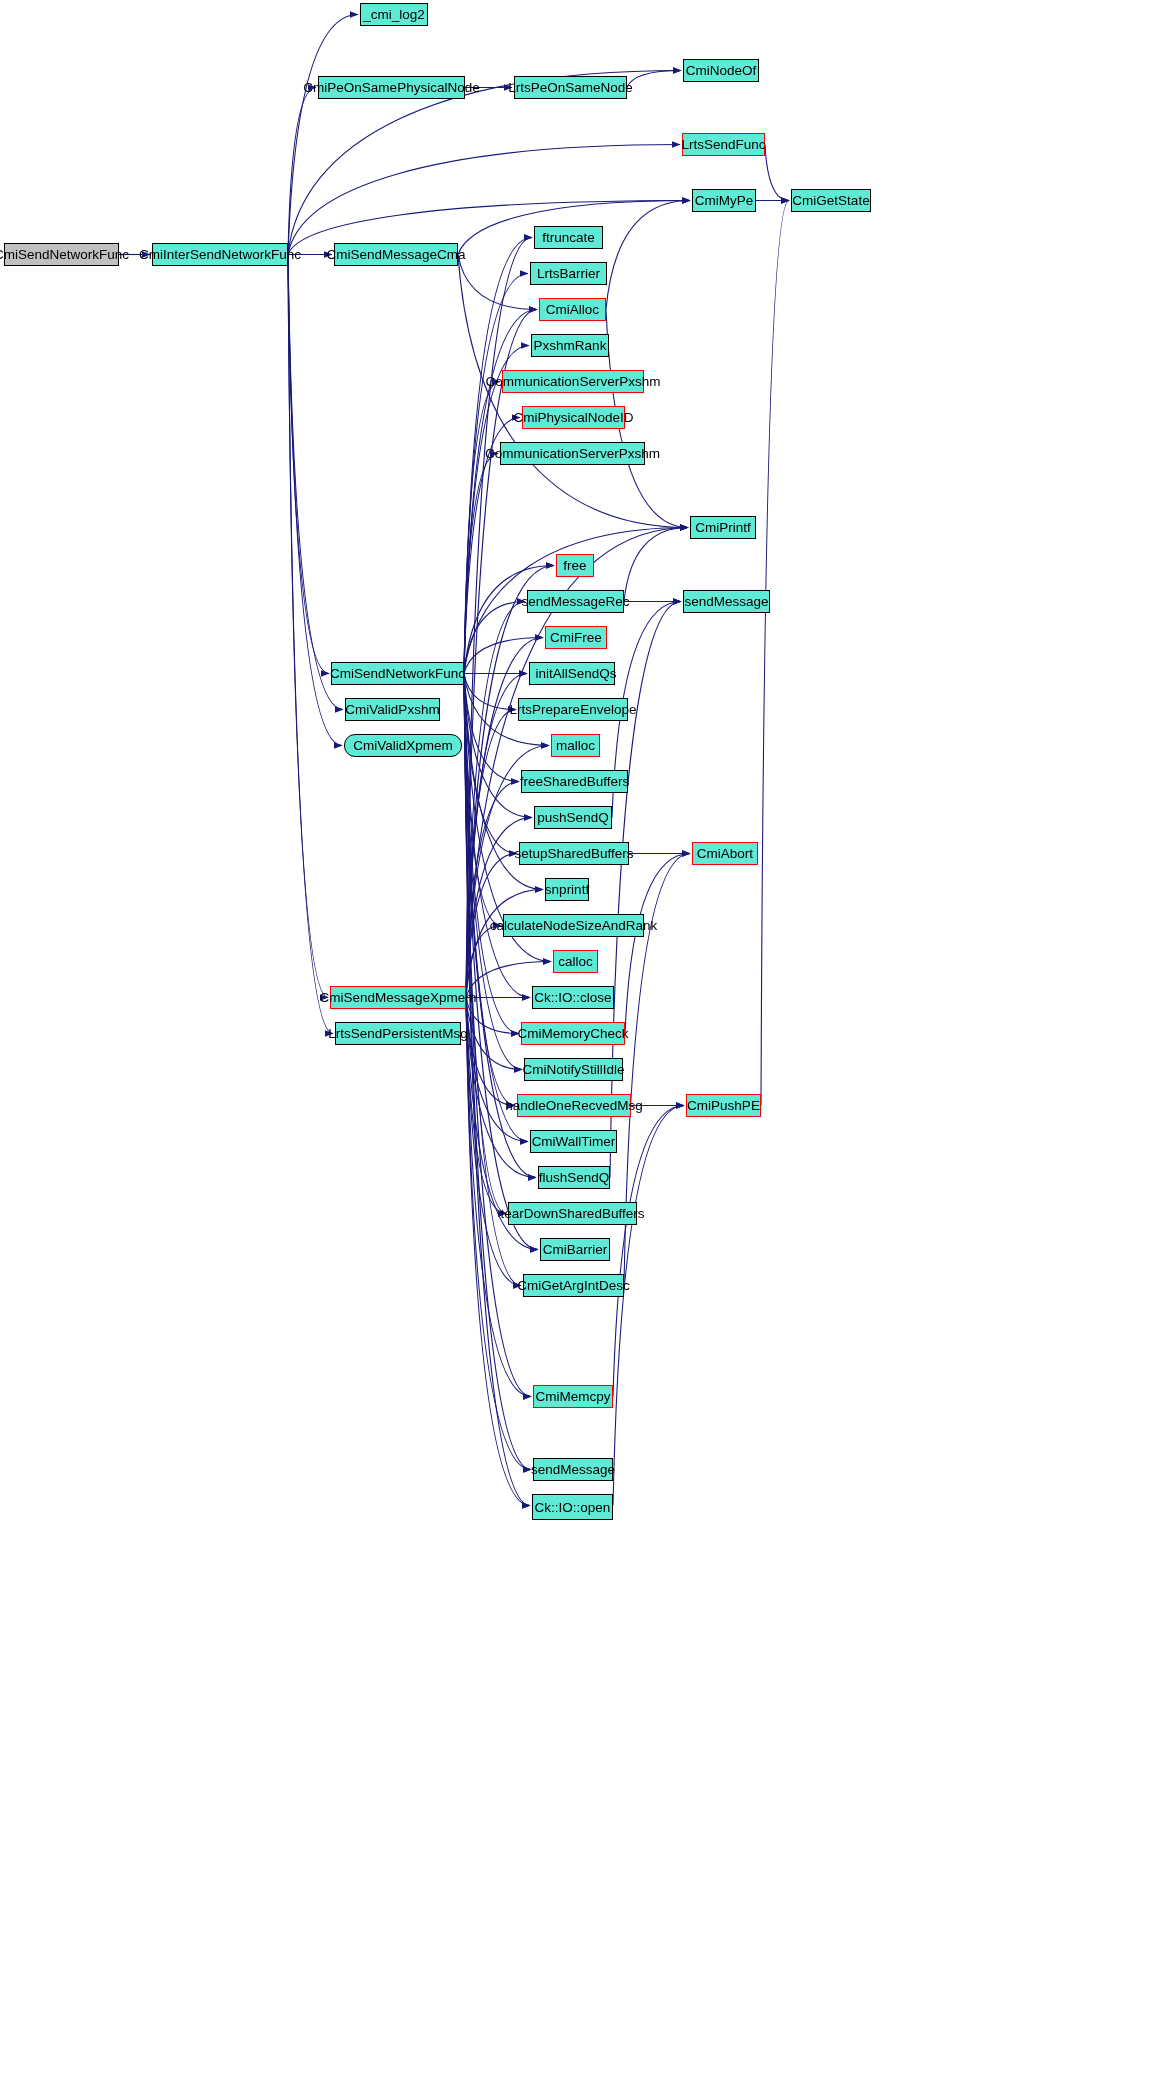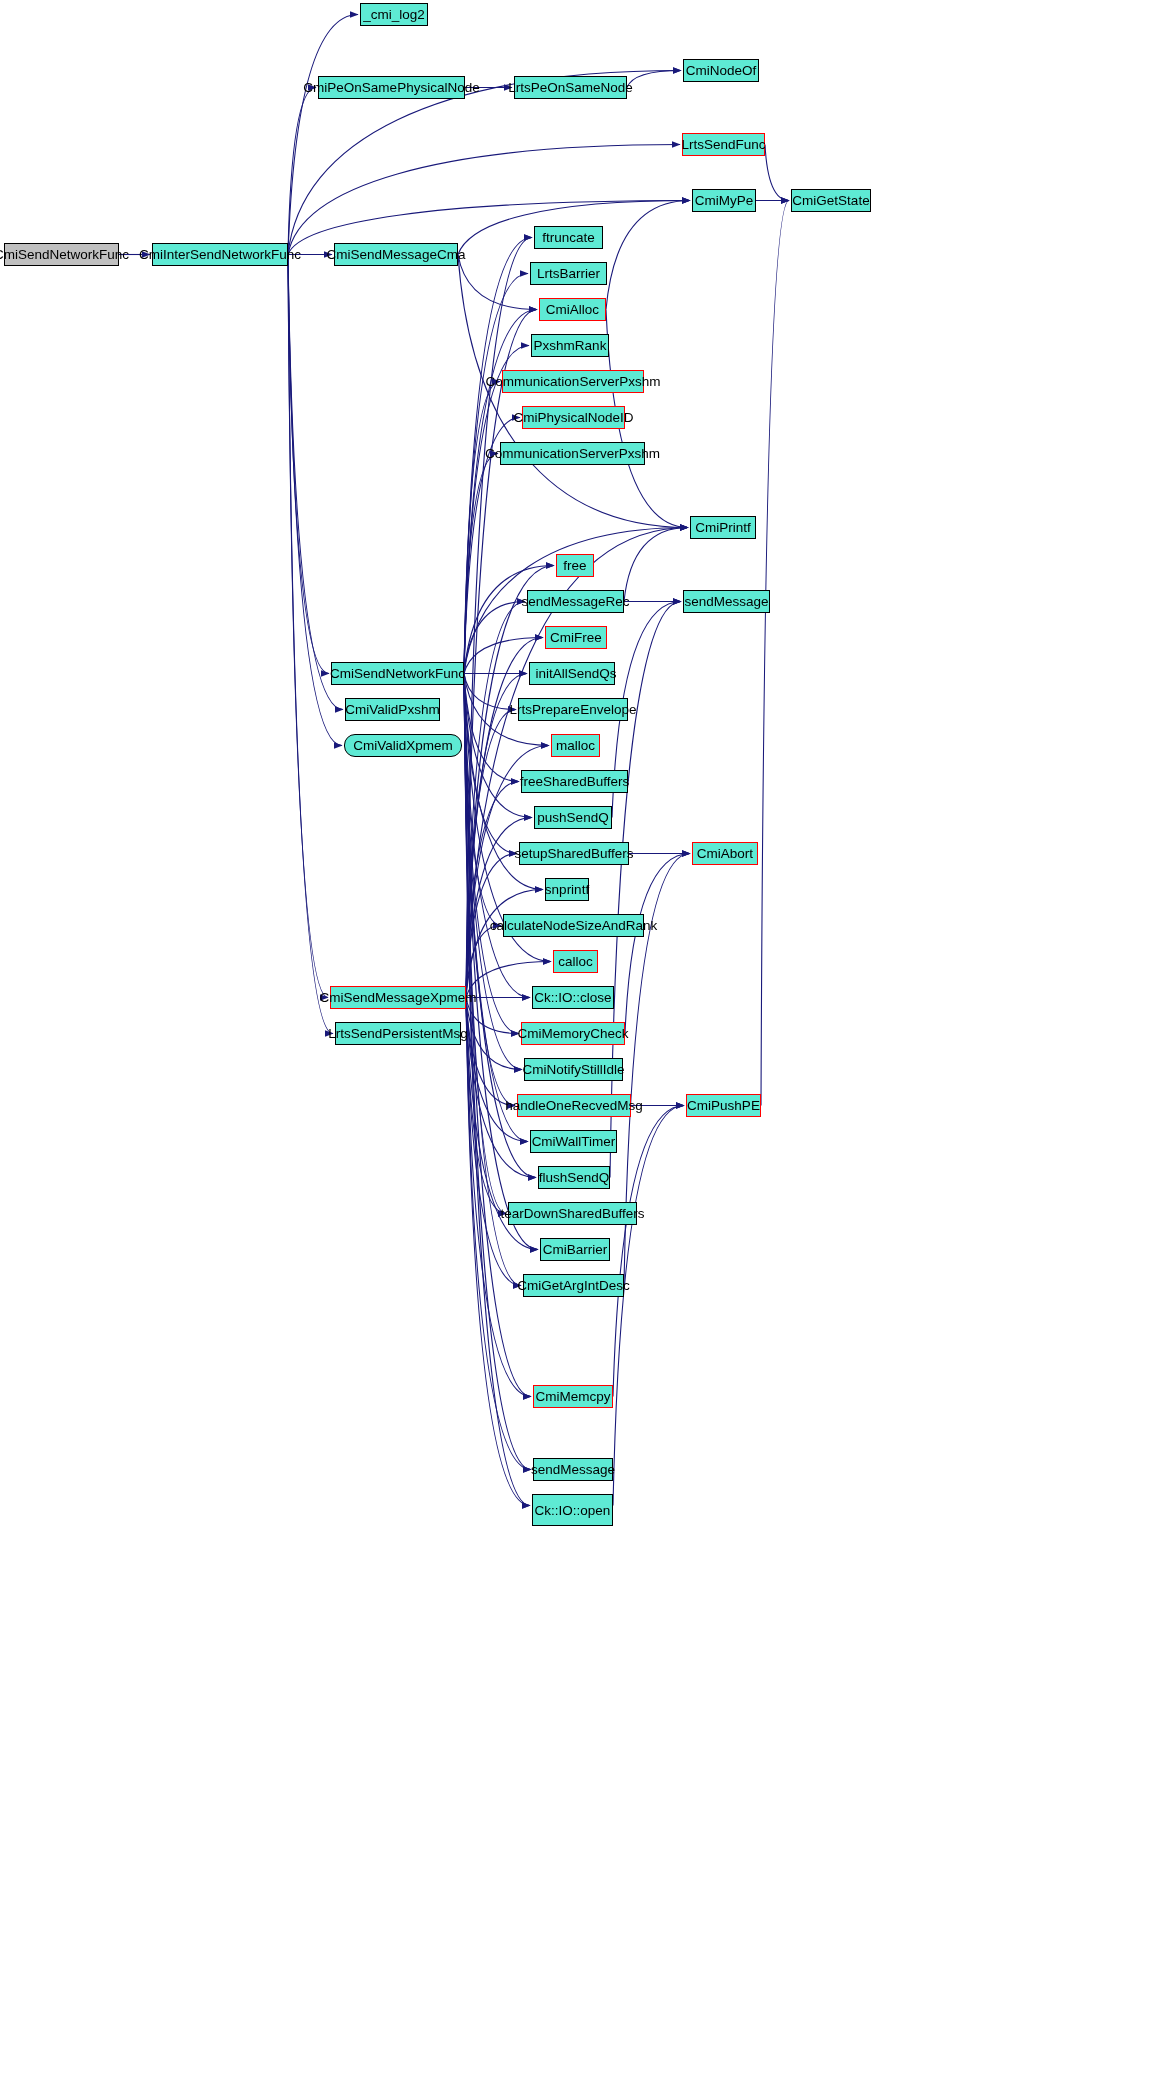--- a/index.html
+++ b/index.html
@@ -258,17 +258,17 @@
       </div>
       <div class="node" style="left: 523px; top: 1274px; width: 101px; height: 23px;">
         <span>CmiGetArgIntDesc</span>
       </div>
       <div class="node red" style="left: 533px; top: 1385px; width: 80px; height: 23px;">
         <span>CmiMemcpy</span>
       </div>
       <div class="node" style="left: 533px; top: 1458px; width: 80px; height: 23px;">
         <span>sendMessage</span>
       </div>
-      <div class="node" style="left: 532px; top: 1494px; width: 81px; height: 32px;">
+      <div class="node" style="left: 532px; top: 1494px; width: 81px; height: 26px;">
         <span>Ck::IO::open</span>
       </div>
     </div>
 </div>
 
 </body></html>

